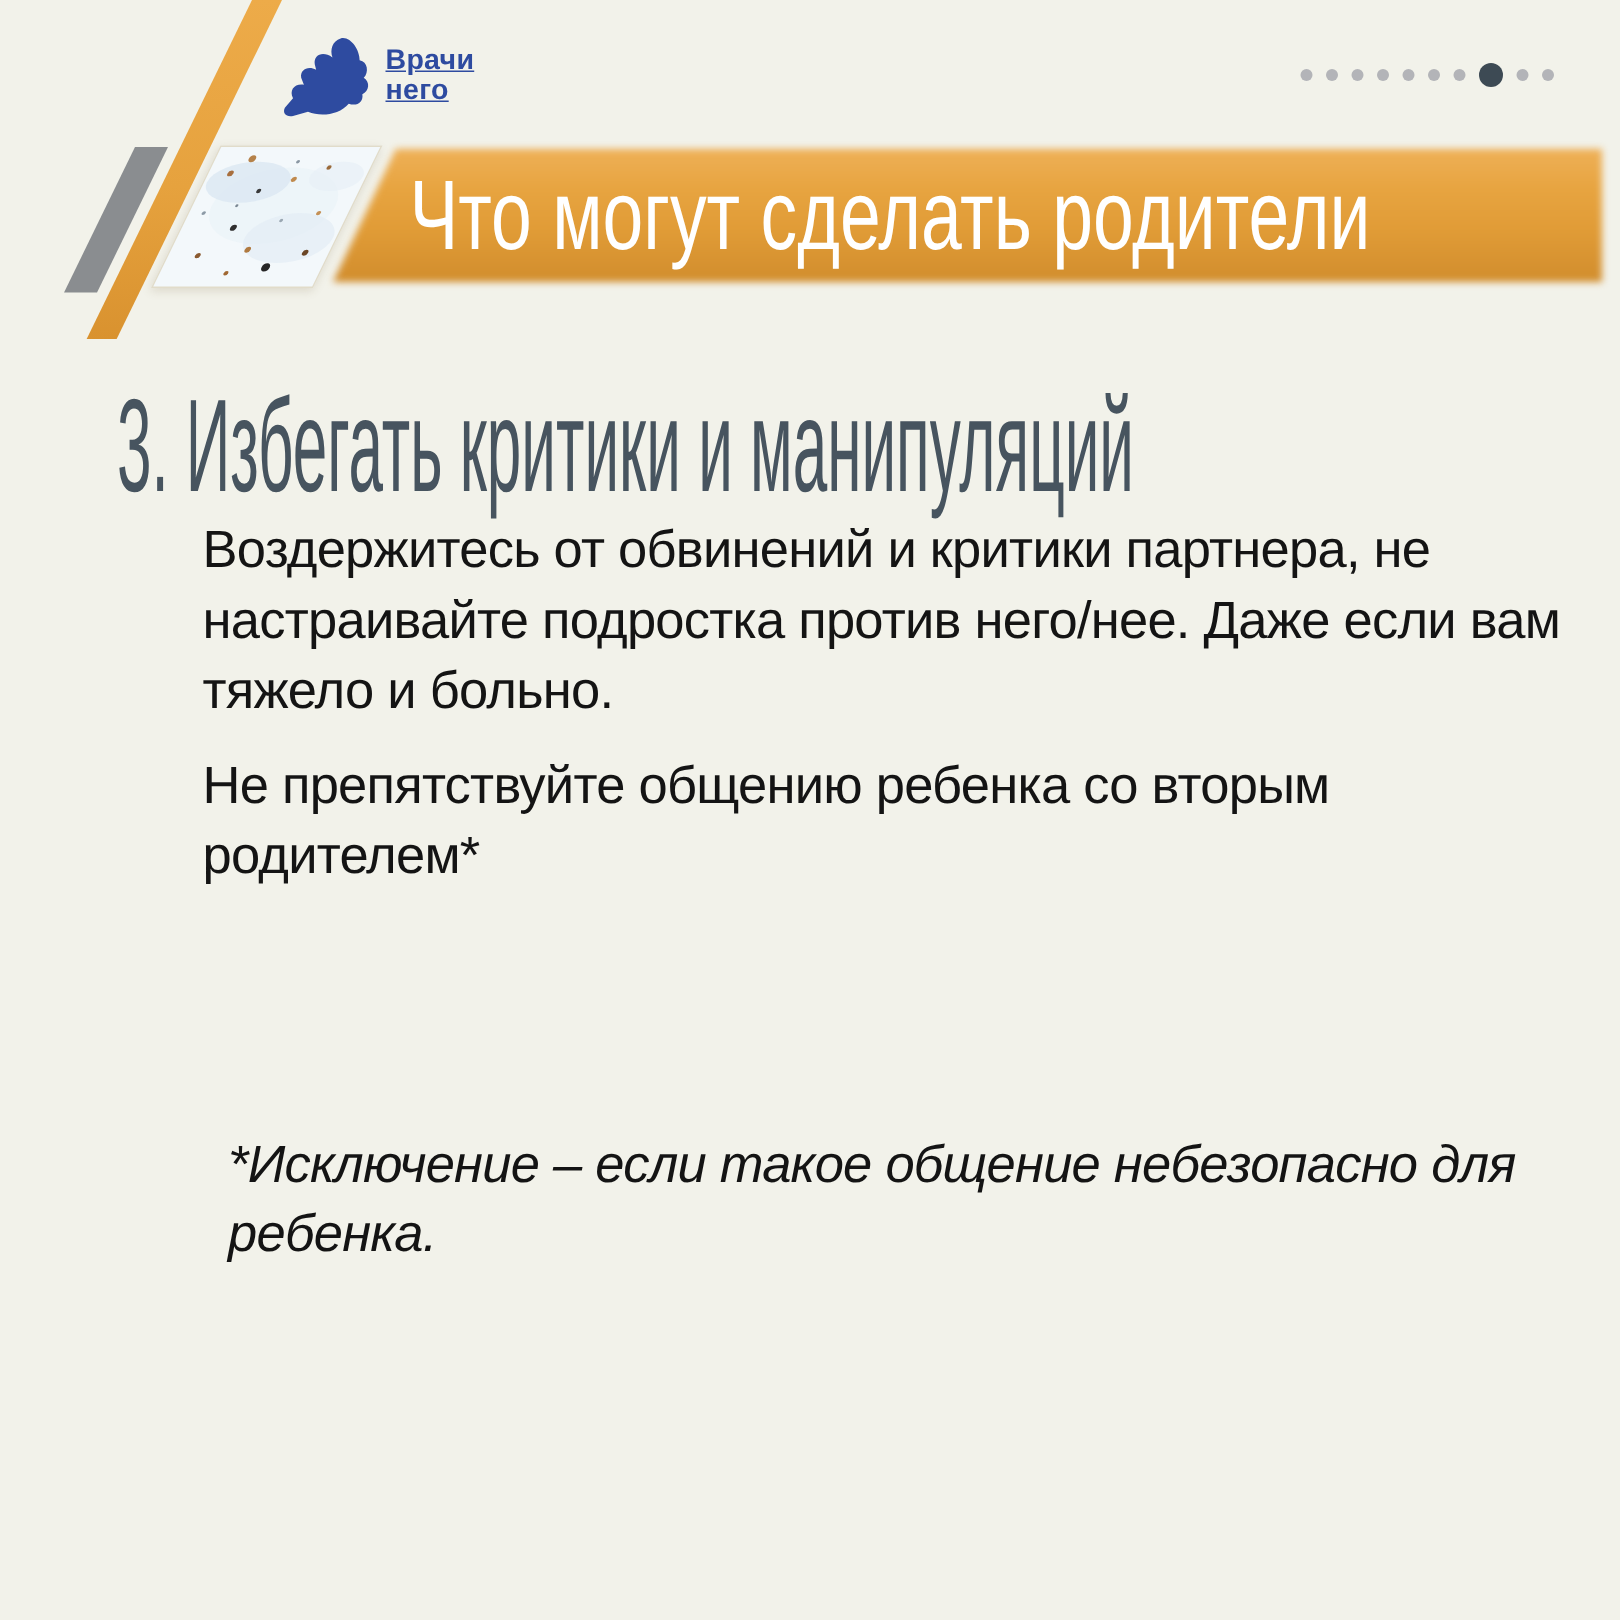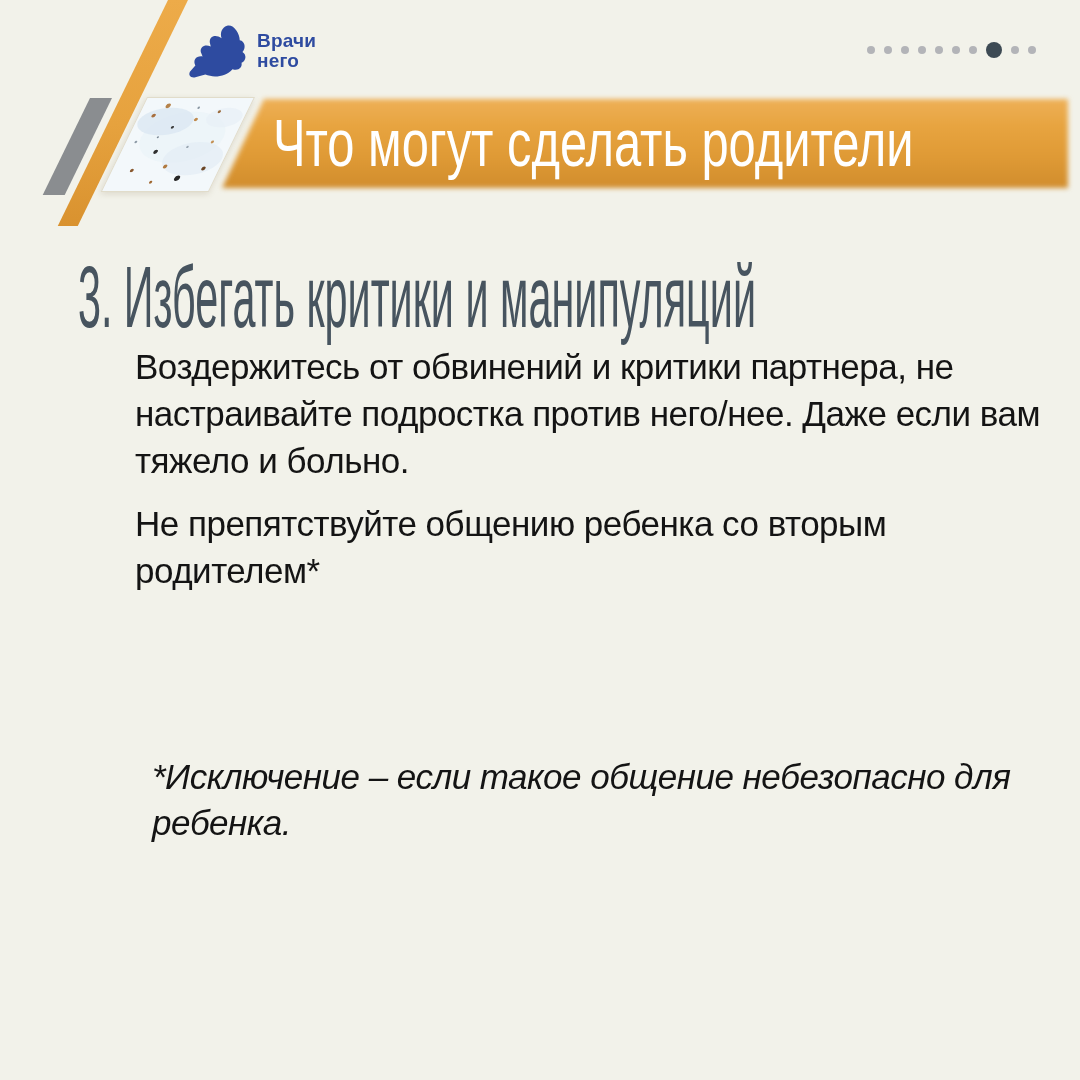--- a/index.html
+++ b/index.html
@@ -2,21 +2,21 @@
 <html><head>
 <meta charset="utf-8">
 <style>
   html,body{margin:0;padding:0;}
   body{width:1080px;height:1080px;font-family:"Liberation Sans",sans-serif;}
   .card{position:relative;width:1080px;height:1080px;background:#f2f2ea;overflow:hidden;}
 
   
   .logo{position:absolute;left:185px;top:22px;display:flex;align-items:center;}
   .logo svg{display:block;}
-  .logo-text{margin-left:6px;color:#2e4ba0;font-weight:bold;font-size:19px;line-height:20px;letter-spacing:.2px;}
+  .logo-text{margin-left:6px;color:#2e4ba0;font-weight:bold;font-size:19px;line-height:20px;letter-spacing:.2px;text-decoration:underline;}
   .logo-text span{display:block;}
 
   .dots{position:absolute;top:42px;right:44px;height:16px;display:flex;align-items:center;gap:9px;}
   .dot{width:8px;height:8px;border-radius:50%;background:#b3b4b8;flex:0 0 auto;}
   .dot.active{width:16px;height:16px;background:#3d4a54;}
 
   
   .stripe-long{position:absolute;left:168px;top:0;width:20px;height:226px;
     background:linear-gradient(180deg,#edab49 0%,#e6a23e 55%,#d9922f 100%);
     transform:skewX(-26deg);transform-origin:0 0;}

